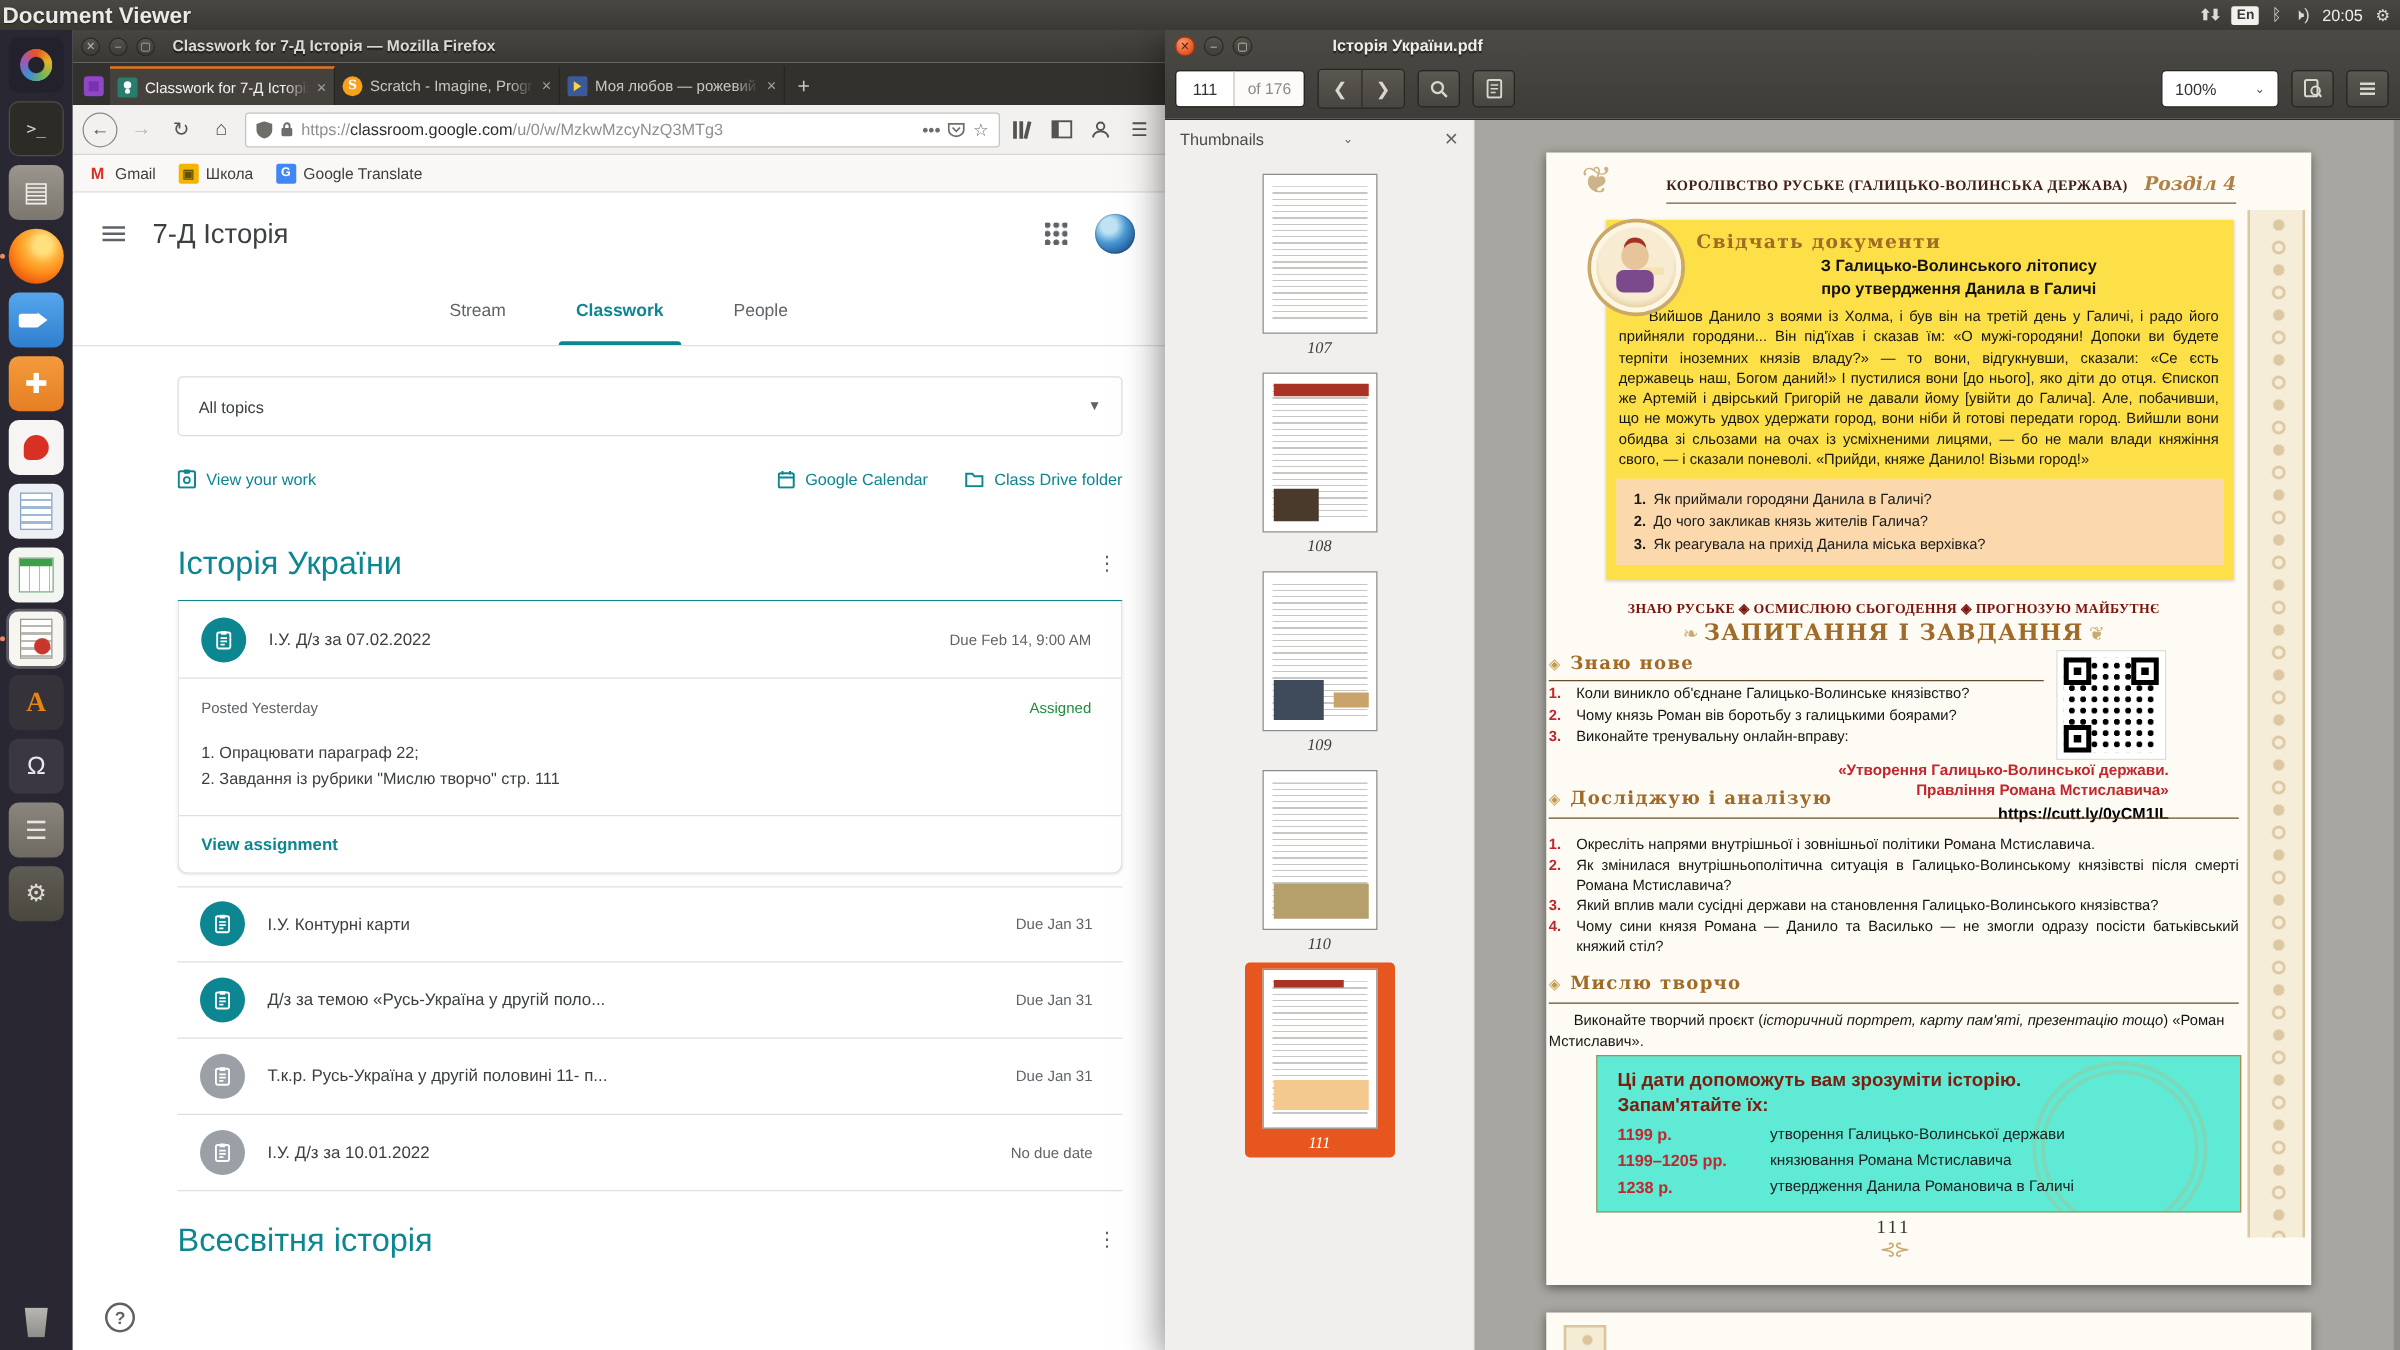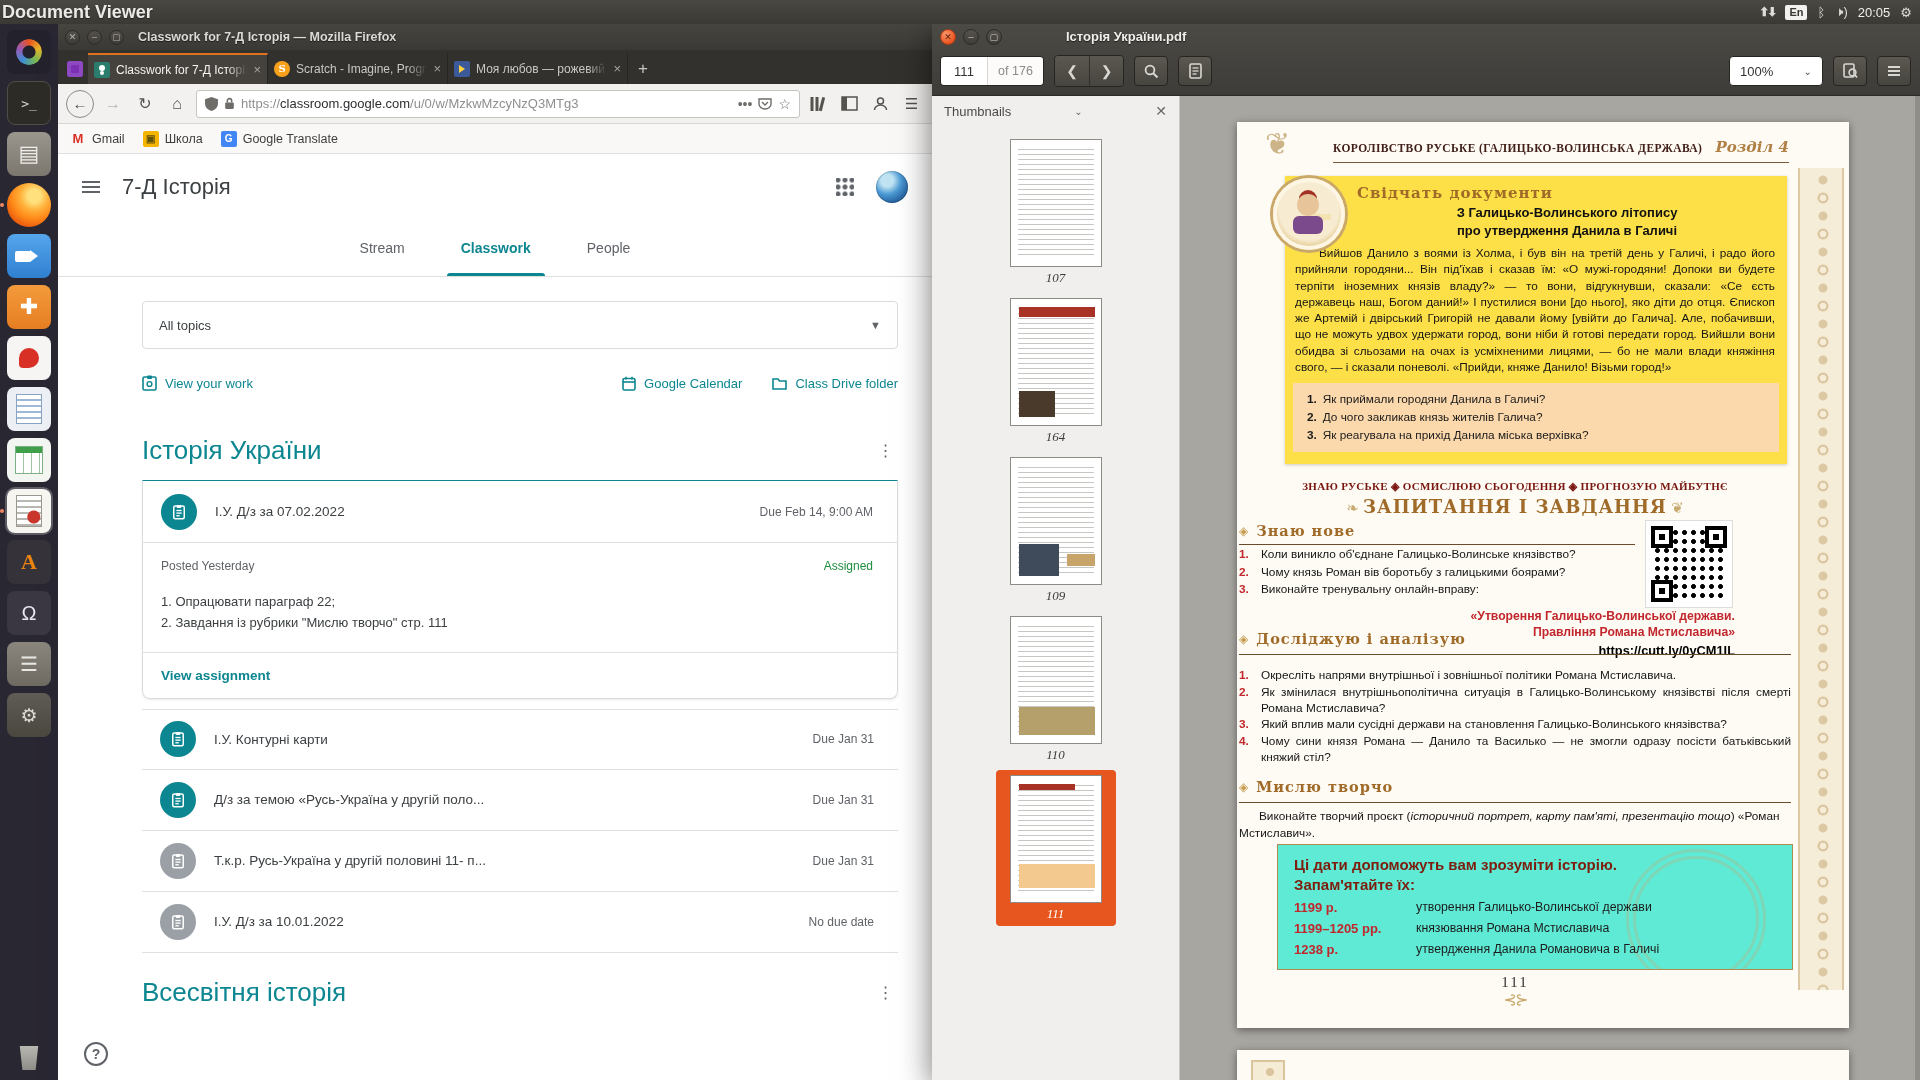--- a/index.html
+++ b/index.html
@@ -566,21 +566,21 @@
       <span class="car">⌄</span>
       <span class="x">✕</span>
     </div>
     <div class="thumbcol" id="thumbCol">
         <div class="tcell">
           <div class="thumb t-v1"></div>
           <div class="tlabel">107</div>
         </div>
         <div class="tcell">
           <div class="thumb t-v2"></div>
-          <div class="tlabel">164</div>
+          <div class="tlabel">108</div>
         </div>
         <div class="tcell">
           <div class="thumb t-v3"></div>
           <div class="tlabel">109</div>
         </div>
         <div class="tcell">
           <div class="thumb t-v4"></div>
           <div class="tlabel">110</div>
         </div>
         <div class="tcell sel">

